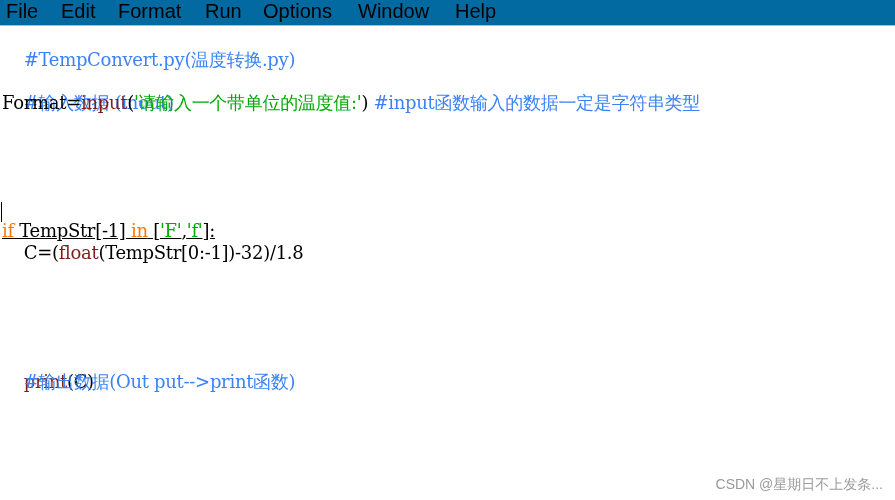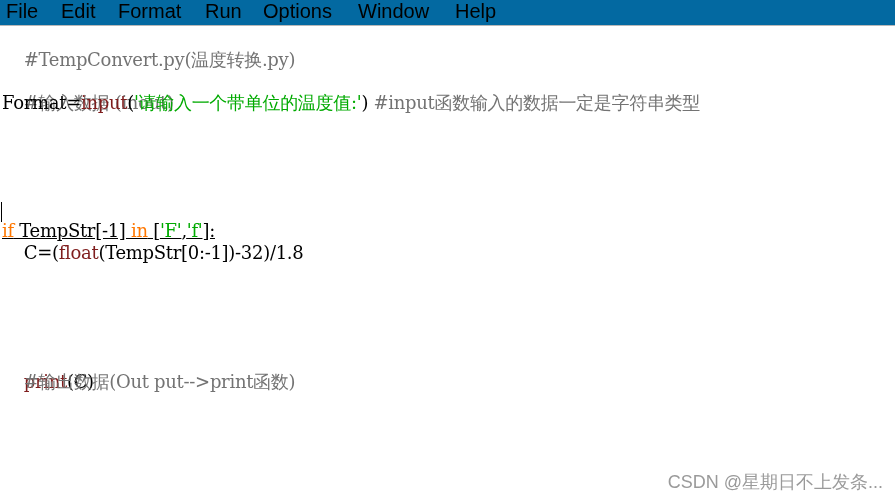--- a/index.html
+++ b/index.html
@@ -38,39 +38,39 @@
     .line {
       position: absolute;
       left: 2px;
       font-family: "DejaVu Serif", "Liberation Serif", serif;
       font-size: 18px;
       line-height: 22px;
       white-space: pre;
       color: #000000;
       letter-spacing: -0.3px;
     }
-    .c-comment { color: #737373; }
+    .c-comment { color: #3b82f6; }
     .c-builtin { color: #7f1d1d; margin-top: 11px; }
     .c-string { color: #00aa00; }
     .c-keyword { color: #ff7700; }
     .c-default { color: #000000; }
     .cursor {
       position: absolute;
       left: 1px;
       top: 176px;
       width: 1px;
       height: 20px;
       background: #000000;
     }
     .watermark {
       position: absolute;
       right: 12px;
       bottom: 6px;
       font-family: "Liberation Sans", sans-serif;
-      font-size: 18px;
+      font-size: 14px;
       color: #9a9a9a;
     }
   </style>
 </head>
 <body>
 
 <div class="menubar">
   <span class="menu-item" style="left:6px;">File</span>
   <span class="menu-item" style="left:61px;">Edit</span>
   <span class="menu-item" style="left:118px;">Format</span>

